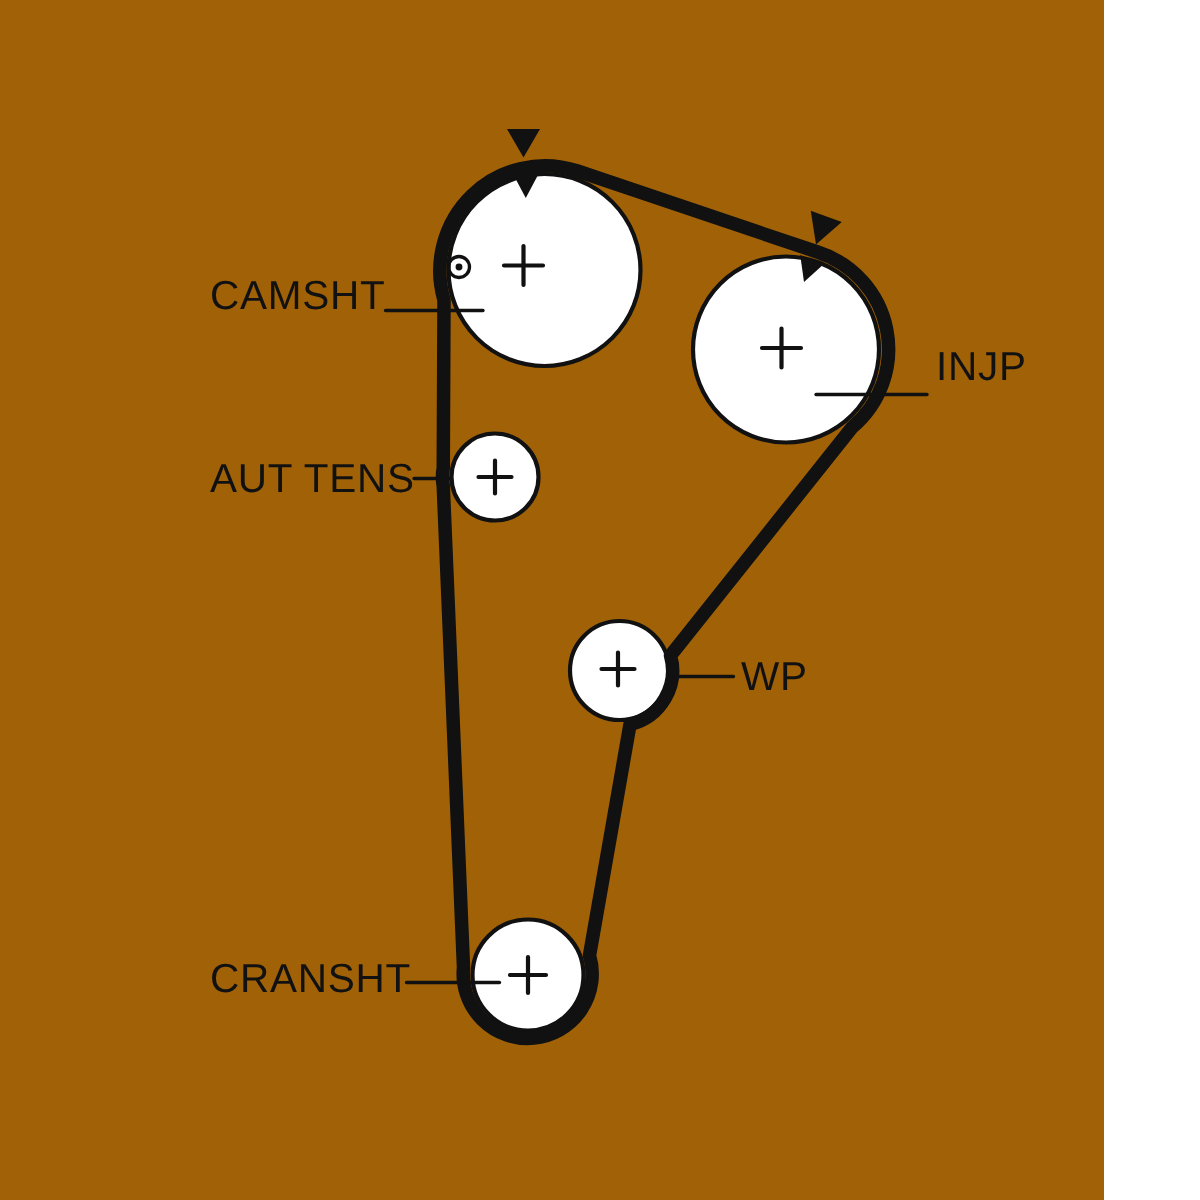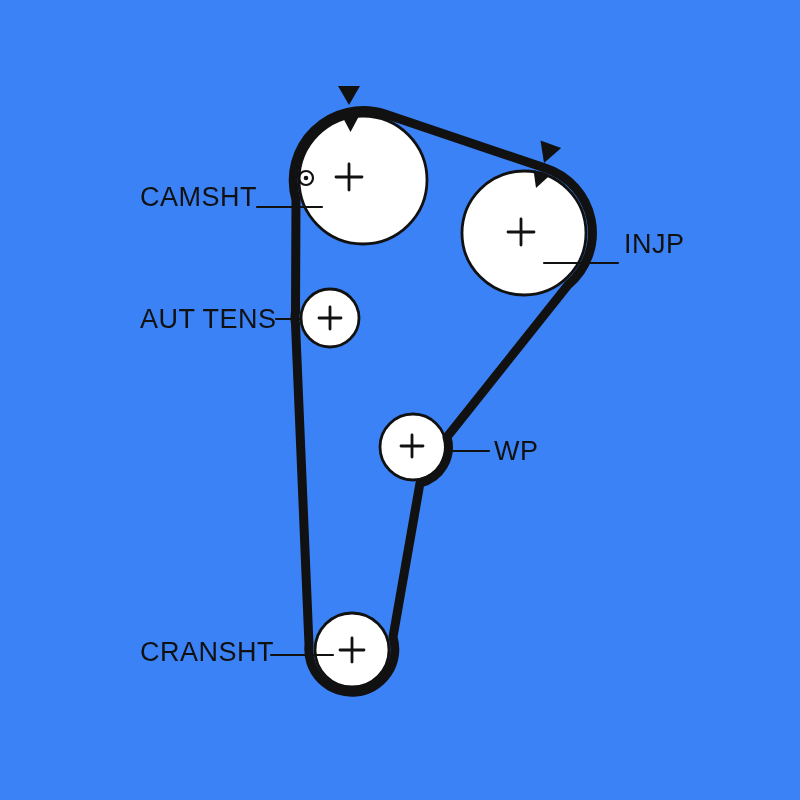--- a/index.html
+++ b/index.html
@@ -2,23 +2,23 @@
 <html><head>
 <meta charset="utf-8">
 <style>
   html, body {
     margin: 0;
     padding: 0;
     background: #ffffff;
   }
   .stage {
     position: relative;
-    width: 800px;
+    width: 736px;
     height: 800px;
-    background: #3b82f6;
+    background: #a16207;
     overflow: hidden;
   }
   svg {
     display: block;
   }
   .belt {
     fill: none;
     stroke: #111111;
     stroke-width: 9;
     stroke-linejoin: round;

